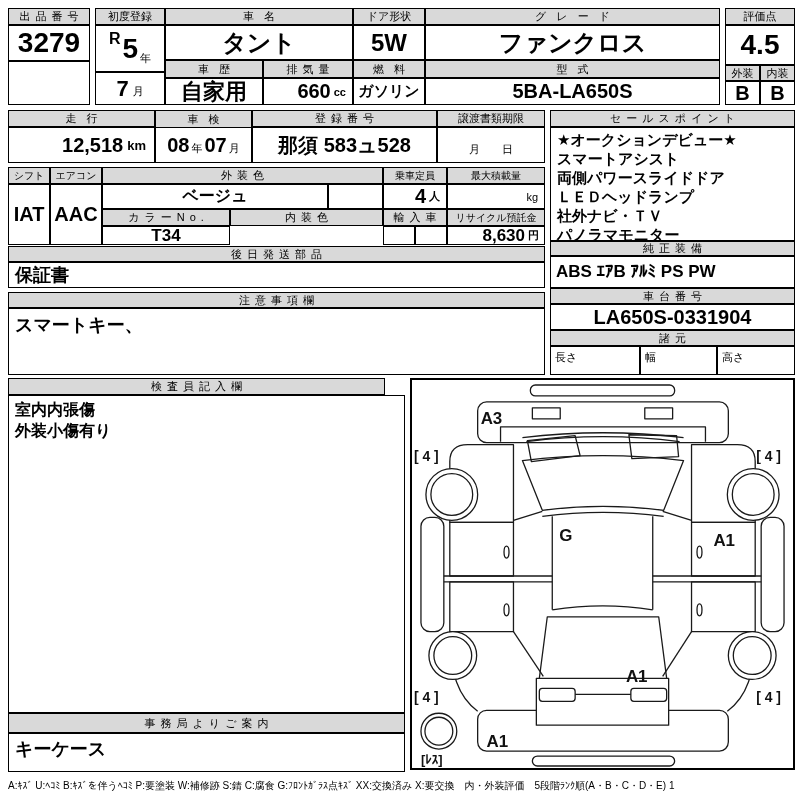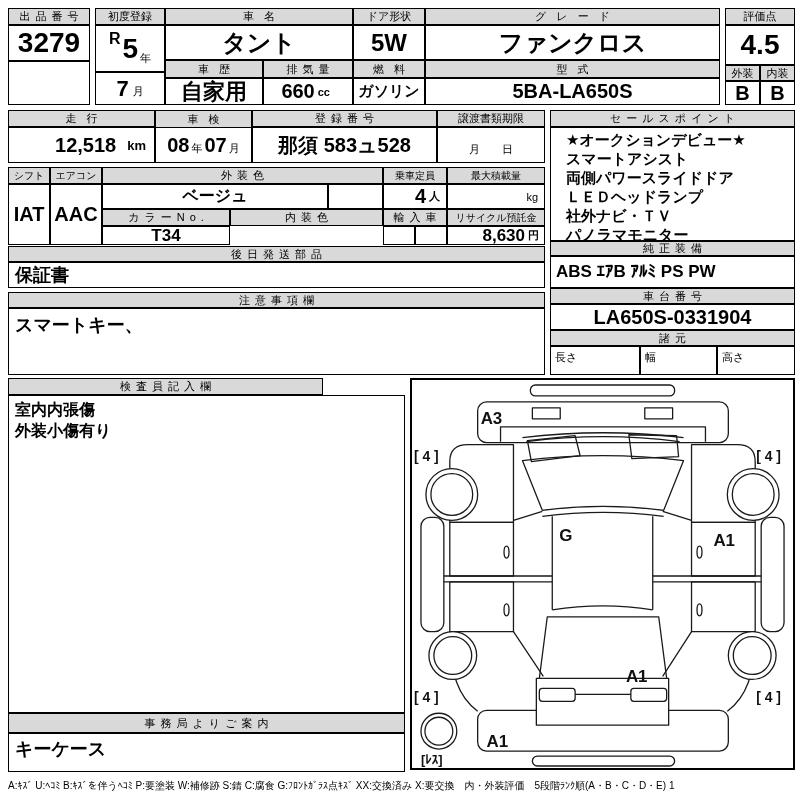--- a/index.html
+++ b/index.html
@@ -14,21 +14,21 @@
   .f10{font-size:10px;} .f11{font-size:11px;} .f13{font-size:13px;} .f15{font-size:15px;}
   .f16{font-size:16px;} .f17{font-size:17px;} .f18{font-size:18px;} .f20{font-size:20px;}
   .f22{font-size:22px;} .f24{font-size:24px;} .f28{font-size:28px;}
   .left{justify-content:flex-start;}
   .right{justify-content:flex-end;}
   .topalign{align-items:flex-start;}
   .bottomalign{align-items:flex-end;}
   .col{flex-direction:column;align-items:flex-start;justify-content:flex-start;}
   .u{font-size:11px;font-weight:bold;margin-left:3px;}
   .plain{border:none;}
-  .listline{font-size:15px;font-weight:bold;line-height:19px;margin-left:9px;}
+  .listline{font-size:15px;font-weight:bold;line-height:19px;}
   .insline{font-size:16px;font-weight:bold;line-height:21px;}
   svg text{font-family:"Liberation Sans","DejaVu Sans",sans-serif;}
 </style>
 </head>
 <body>
 
 <div id="sheet">
 
   <div class="c h sp" style="left:8px;top:8px;width:82px;height:17px">出品番号</div>
   <div class="c b f28" style="left:8px;top:25px;width:82px;height:36px">3279</div>
@@ -51,42 +51,42 @@
   <div class="c h" style="left:353px;top:8px;width:72px;height:17px">ドア形状</div>
   <div class="c b f24" style="left:353px;top:25px;width:72px;height:35px">5W</div>
 
   <div class="c h sp2" style="left:425px;top:8px;width:295px;height:17px">グレード</div>
   <div class="c b f24" style="left:425px;top:25px;width:295px;height:35px">ファンクロス</div>
 
   <div class="c h sp2" style="left:165px;top:60px;width:98px;height:18px">車歴</div>
   <div class="c b f22" style="left:165px;top:78px;width:98px;height:27px">自家用</div>
 
   <div class="c h sp" style="left:263px;top:60px;width:90px;height:18px">排気量</div>
-  <div class="c right" style="left:263px;top:78px;width:90px;height:27px;padding-right:22px">
+  <div class="c right" style="left:263px;top:78px;width:90px;height:27px;padding-right:6px">
     <span class="b f20">660</span>
     <span class="u">cc</span>
   </div>
 
   <div class="c h sp2" style="left:353px;top:60px;width:72px;height:18px">燃料</div>
   <div class="c b f15" style="left:353px;top:78px;width:72px;height:27px">ガソリン</div>
 
   <div class="c h sp2" style="left:425px;top:60px;width:295px;height:18px">型式</div>
   <div class="c b f20" style="left:425px;top:78px;width:295px;height:27px">5BA-LA650S</div>
 
   <div class="c h" style="left:725px;top:8px;width:70px;height:17px">評価点</div>
   <div class="c b f28" style="left:725px;top:25px;width:70px;height:40px">4.5</div>
   <div class="c h" style="left:725px;top:65px;width:35px;height:16px">外装</div>
   <div class="c h" style="left:760px;top:65px;width:35px;height:16px">内装</div>
   <div class="c b f20" style="left:725px;top:81px;width:35px;height:24px">B</div>
   <div class="c b f20" style="left:760px;top:81px;width:35px;height:24px">B</div>
 
   <div class="c h sp2" style="left:8px;top:110px;width:147px;height:17px">走行</div>
   <div class="c right" style="left:8px;top:127px;width:147px;height:36px;padding-right:8px">
     <span class="b f20">12,518</span>
-    <span class="b f13" style="margin-left:11px">km</span>
+    <span class="b f13" style="margin-left:4px">km</span>
   </div>
 
   <div class="c h sp2" style="left:155px;top:110px;width:97px;height:18px">車検</div>
   <div class="c" style="left:155px;top:127px;width:97px;height:36px">
     <span class="b f20">08</span>
     <span class="f11" style="margin:6px 2px 0 2px">年</span>
     <span class="b f20">07</span>
     <span class="f11" style="margin:6px 0 0 2px">月</span>
   </div>
 
@@ -143,21 +143,21 @@
   <div class="c h sp" style="left:550px;top:241px;width:245px;height:15px">純正装備</div>
   <div class="c b f17 left" style="left:550px;top:256px;width:245px;height:32px;padding-left:5px">ABS ｴｱB ｱﾙﾐ PS PW</div>
 
   <div class="c h sp" style="left:550px;top:288px;width:245px;height:16px">車台番号</div>
   <div class="c b f20" style="left:550px;top:304px;width:245px;height:26px">LA650S-0331904</div>
   <div class="c h sp" style="left:550px;top:330px;width:245px;height:16px">諸元</div>
   <div class="c left topalign f11" style="left:550px;top:346px;width:90px;height:29px;padding:3px 4px">長さ</div>
   <div class="c left topalign f11" style="left:640px;top:346px;width:77px;height:29px;padding:3px 4px">幅</div>
   <div class="c left topalign f11" style="left:717px;top:346px;width:78px;height:29px;padding:3px 4px">高さ</div>
 
-  <div class="c h sp" style="left:8px;top:378px;width:315px;height:17px">検査員記入欄</div>
+  <div class="c h sp" style="left:8px;top:378px;width:377px;height:17px">検査員記入欄</div>
   <div class="c col" style="left:8px;top:395px;width:397px;height:318px;padding:3px 6px">
     <div class="insline">室内内張傷</div>
     <div class="insline">外装小傷有り</div>
   </div>
 
   <div class="c h sp" style="left:8px;top:713px;width:397px;height:20px">事務局よりご案内</div>
   <div class="c b f18 left topalign" style="left:8px;top:733px;width:397px;height:39px;padding:3px 6px">キーケース</div>
 
   <div class="c" style="left:410px;top:378px;width:385px;height:392px;border-width:2px">
     <svg width="379" height="386" viewBox="0 0 381 388">

